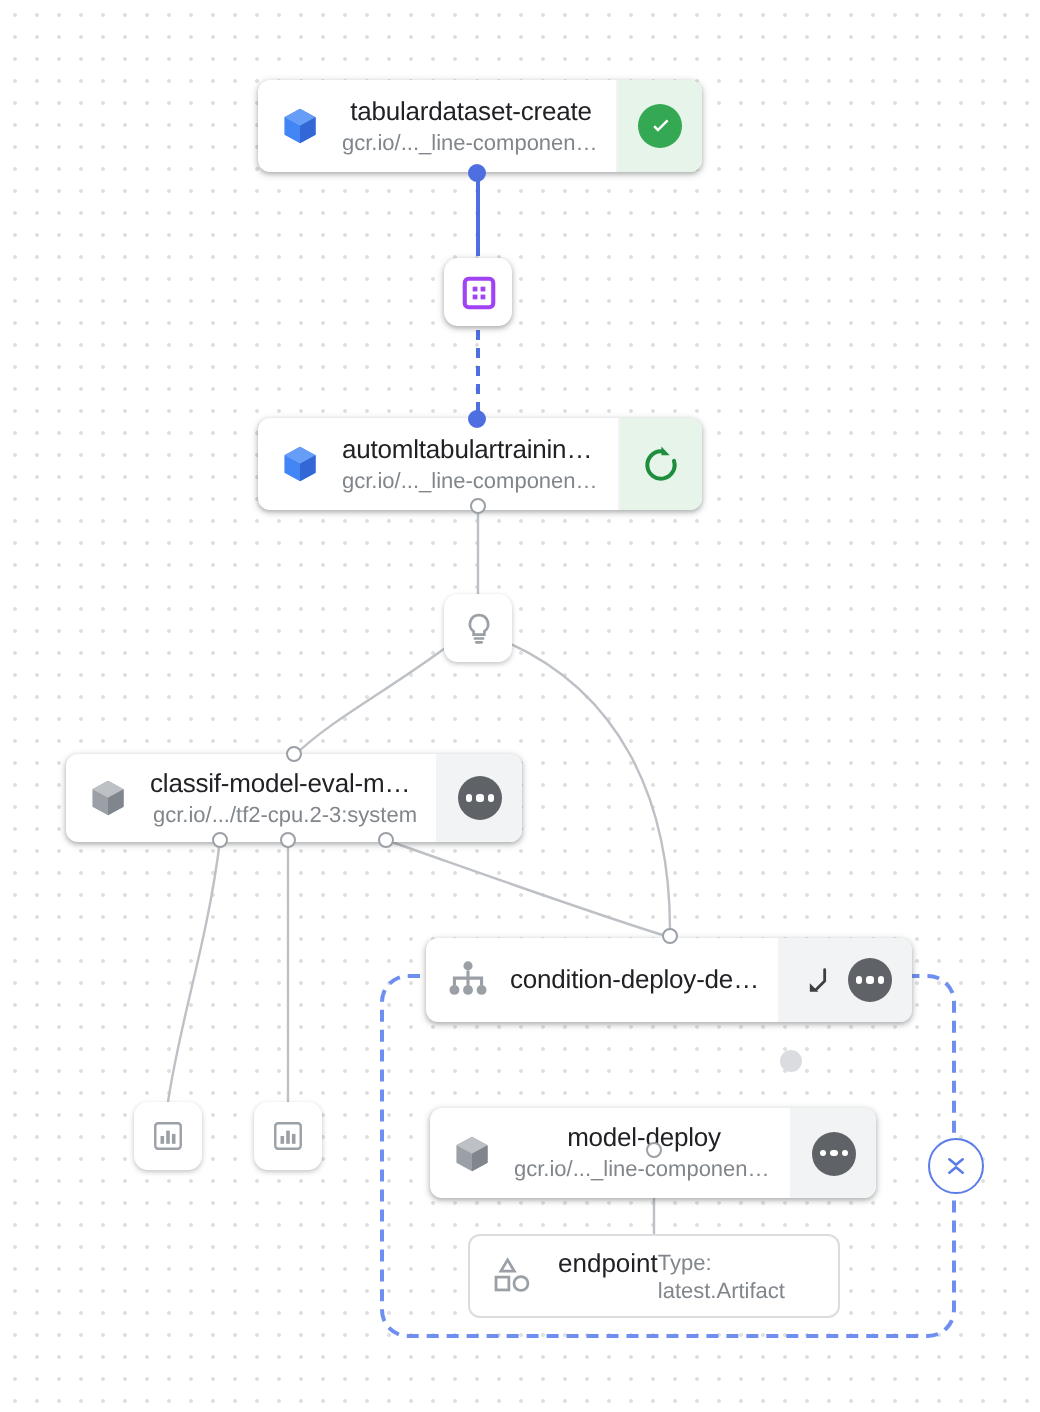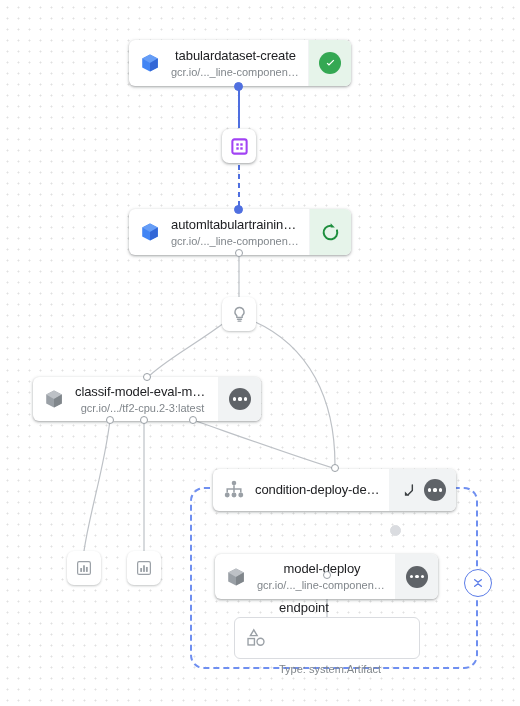--- a/index.html
+++ b/index.html
@@ -280,21 +280,21 @@
   <div class="node" style="left:33px; top:377px; width:228px; height:44px;">
     <div class="icon-cell">
       <svg width="22" height="22" viewBox="0 0 24 24">
         <path d="M12 2.6 L20.5 7.2 L20.5 16.8 L12 21.4 L3.5 16.8 L3.5 7.2 Z" fill="#9aa0a6"></path>
         <path d="M12 2.6 L20.5 7.2 L12 11.9 L3.5 7.2 Z" fill="#bdc1c6"></path>
         <path d="M12 11.9 L20.5 7.2 L20.5 16.8 L12 21.4 Z" fill="#80868b"></path>
       </svg>
     </div>
     <div class="text-cell">
       <div class="title">classif-model-eval-metrics</div>
-      <div class="subtitle">gcr.io/.../tf2-cpu.2-3:latest</div>
+      <div class="subtitle">gcr.io/.../tf2-cpu.2-3:system</div>
     </div>
     <div class="side-cell plain">
       <div class="dots-btn">
         <i></i>
         <i></i>
         <i></i>
       </div>
     </div>
   </div>
 
@@ -366,23 +366,23 @@
   </div>
 
   <div class="artifact-node" style="left:234px; top:617px; width:186px; height:42px;">
     <div class="icon-cell">
       <svg width="24" height="22" viewBox="0 0 26 24">
         <path d="M9.5 3.2 L13.2 9.4 L5.8 9.4 Z" fill="none" stroke="#9aa0a6" stroke-width="1.5"></path>
         <rect x="3.2" y="12.6" width="7" height="7" fill="none" stroke="#9aa0a6" stroke-width="1.5"></rect>
         <circle cx="16.8" cy="16.1" r="3.8" fill="none" stroke="#9aa0a6" stroke-width="1.5"></circle>
       </svg>
     </div>
-    <div class="text-cell" style="display:flex;flex-direction:column;justify-content:center;gap:45px;">
+    <div class="text-cell" style="display:flex;flex-direction:row;justify-content:center;">
       <div class="title">endpoint</div>
-      <div class="subtitle">Type: system.Artifact</div>
+      <div class="subtitle">Type: latest.Artifact</div>
     </div>
   </div>
 
   <div class="port blue" style="left:234px; top:82px;"></div>
   <div class="port blue" style="left:234px; top:205px;"></div>
   <div class="port" style="left:235px; top:249px;"></div>
   <div class="port" style="left:143px; top:373px;"></div>
   <div class="port" style="left:106px; top:416px;"></div>
   <div class="port" style="left:140px; top:416px;"></div>
   <div class="port" style="left:189px; top:416px;"></div>

